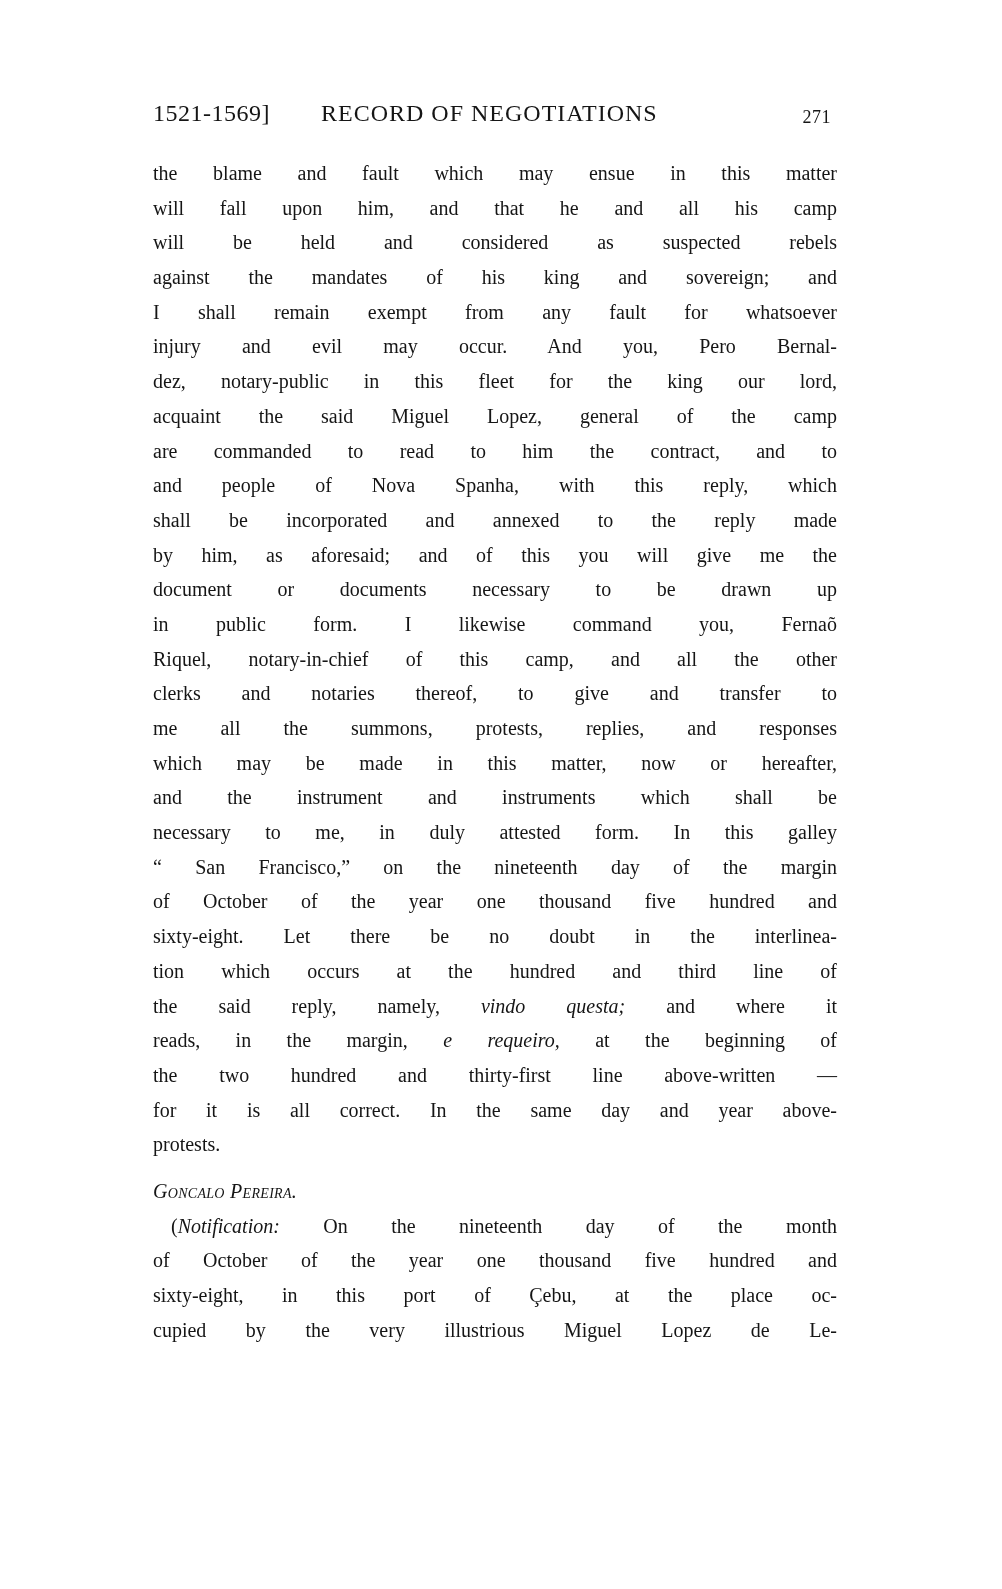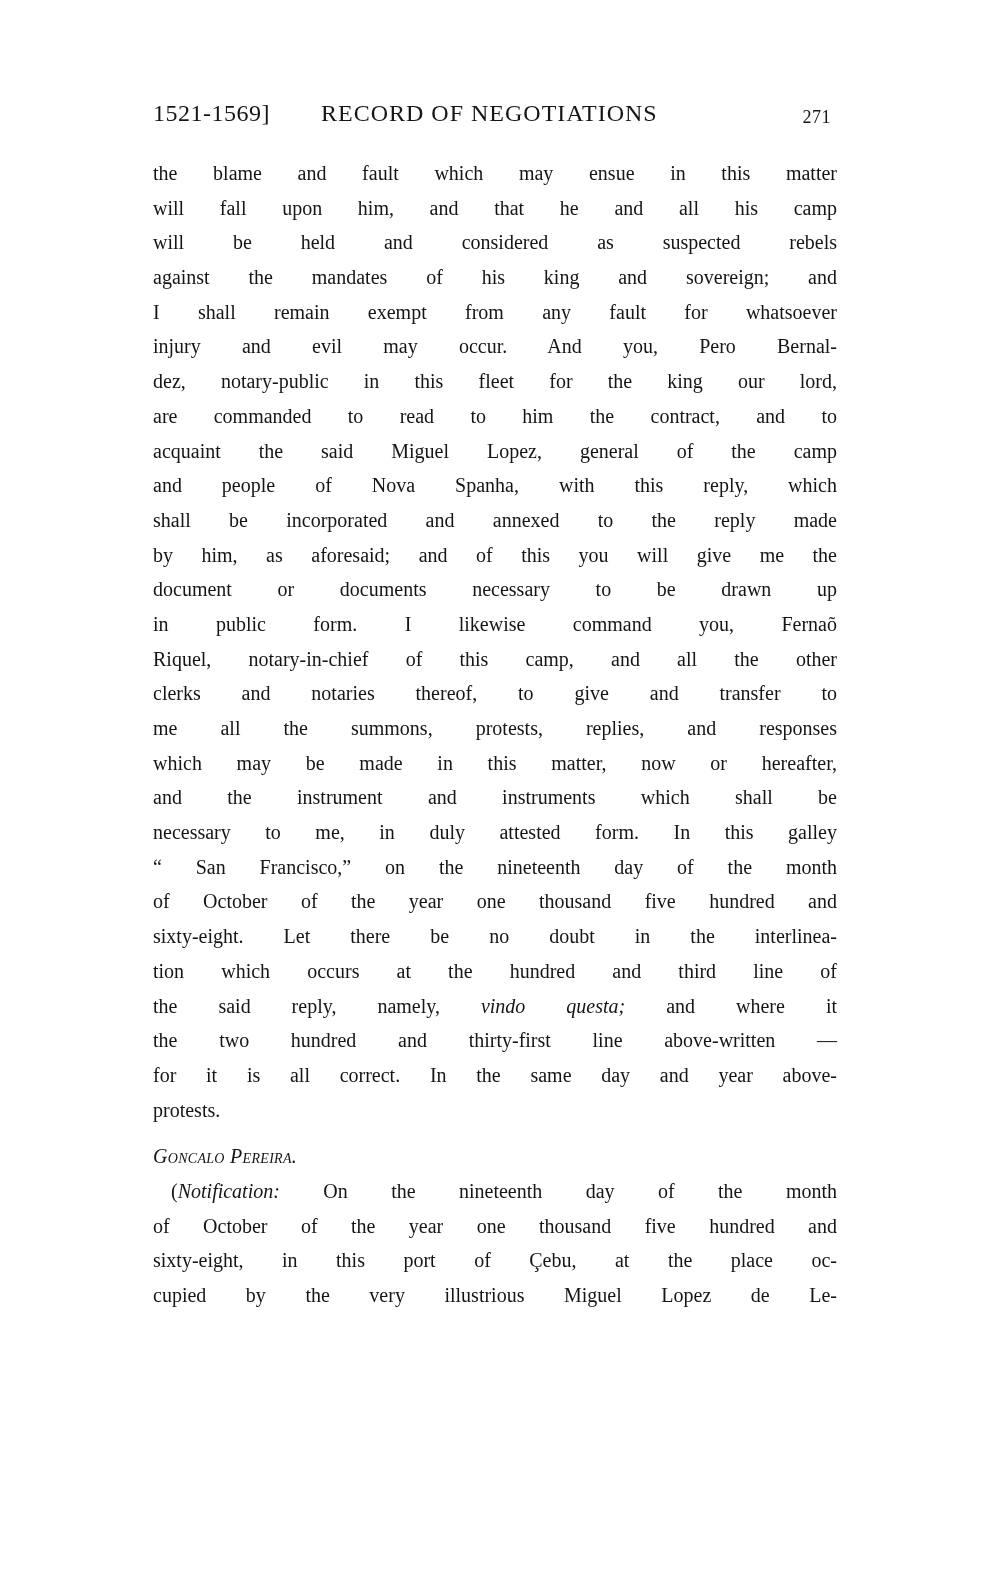--- a/index.html
+++ b/index.html
@@ -90,38 +90,39 @@
   <div class="body-text">
 
     <div>
       <span class="line">the blame and fault which may ensue in this matter</span>
       <span class="line">will fall upon him, and that he and all his camp</span>
       <span class="line">will be held and considered as suspected rebels</span>
       <span class="line">against the mandates of his king and sovereign; and</span>
       <span class="line">I shall remain exempt from any fault for whatsoever</span>
       <span class="line">injury and evil may occur.  And you, Pero Bernal-</span>
       <span class="line">dez, notary-public in this fleet for the king our lord,</span>
+      <span class="line">acquaint the said Miguel Lopez, general of the camp</span>
       <span class="line">are commanded to read to him the contract, and to</span>
-      <span class="line">acquaint the said Miguel Lopez, general of the camp</span>
       <span class="line">and people of Nova Spanha, with this reply, which</span>
       <span class="line">shall be incorporated and annexed to the reply made</span>
       <span class="line">by him, as aforesaid; and of this you will give me the</span>
       <span class="line">document or documents necessary to be drawn up</span>
       <span class="line">in public form.  I likewise command you, Fernaõ</span>
       <span class="line">Riquel, notary-in-chief of this camp, and all the other</span>
       <span class="line">clerks and notaries thereof, to give and transfer to</span>
       <span class="line">me all the summons, protests, replies, and responses</span>
       <span class="line">which may be made in this matter, now or hereafter,</span>
       <span class="line">and the instrument and instruments which shall be</span>
       <span class="line">necessary to me, in duly attested form.  In this galley</span>
-      <span class="line">“ San Francisco,” on the nineteenth day of the month</span>
+      <span class="line">“ San Francisco,” on the nineteenth day of the margin</span>
       <span class="line">of October of the year one thousand five hundred and</span>
       <span class="line">sixty-eight.  Let there be no doubt in the interlinea-</span>
       <span class="line">tion which occurs at the hundred and third line of</span>
       <span class="line"><span>the said reply, namely, </span><em>vindo questa;</em><span> and where it</span></span>
+      <span class="line"><span>reads, in the margin, </span><em>e requeiro,</em><span> at the beginning of</span></span>
       <span class="line">the two hundred and thirty-first line above-written —</span>
       <span class="line">for it is all correct.  In the same day and year above-</span>
       <span class="line last">protests.</span>
     </div>
 
     <span class="signature">Goncalo Pereira.</span>
 
     <div>
       <span class="line indent"><span>(</span><em>Notification:</em><span> On the nineteenth day of the month</span></span>
       <span class="line">of October of the year one thousand five hundred and</span>

